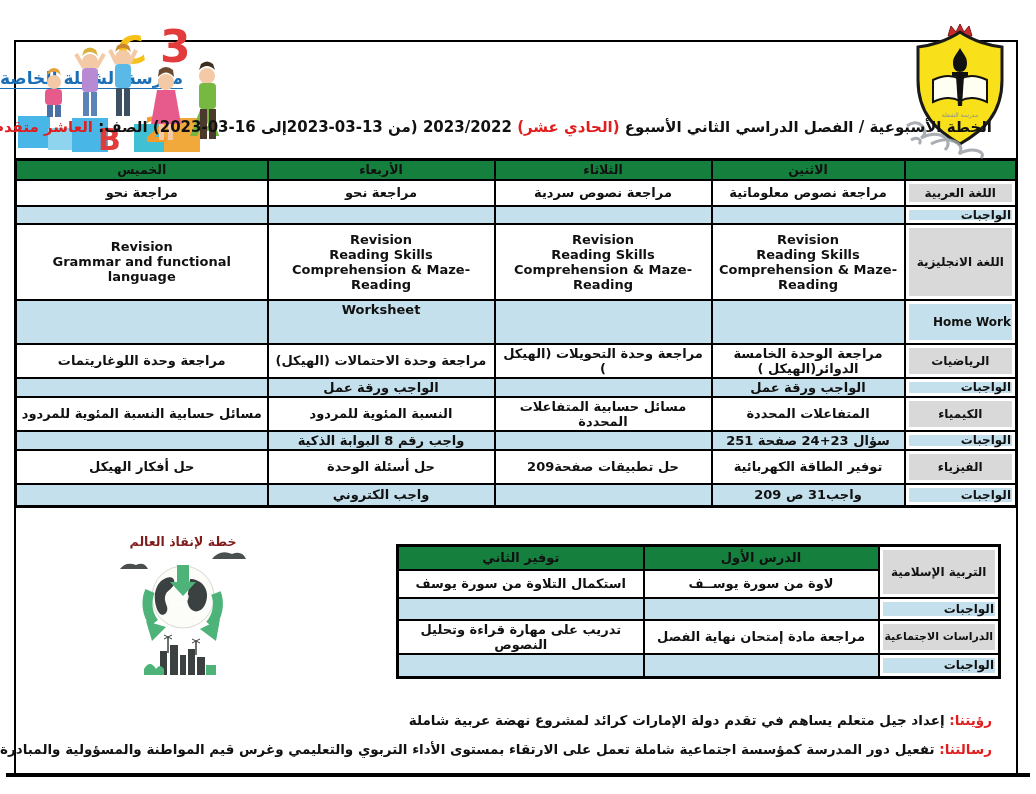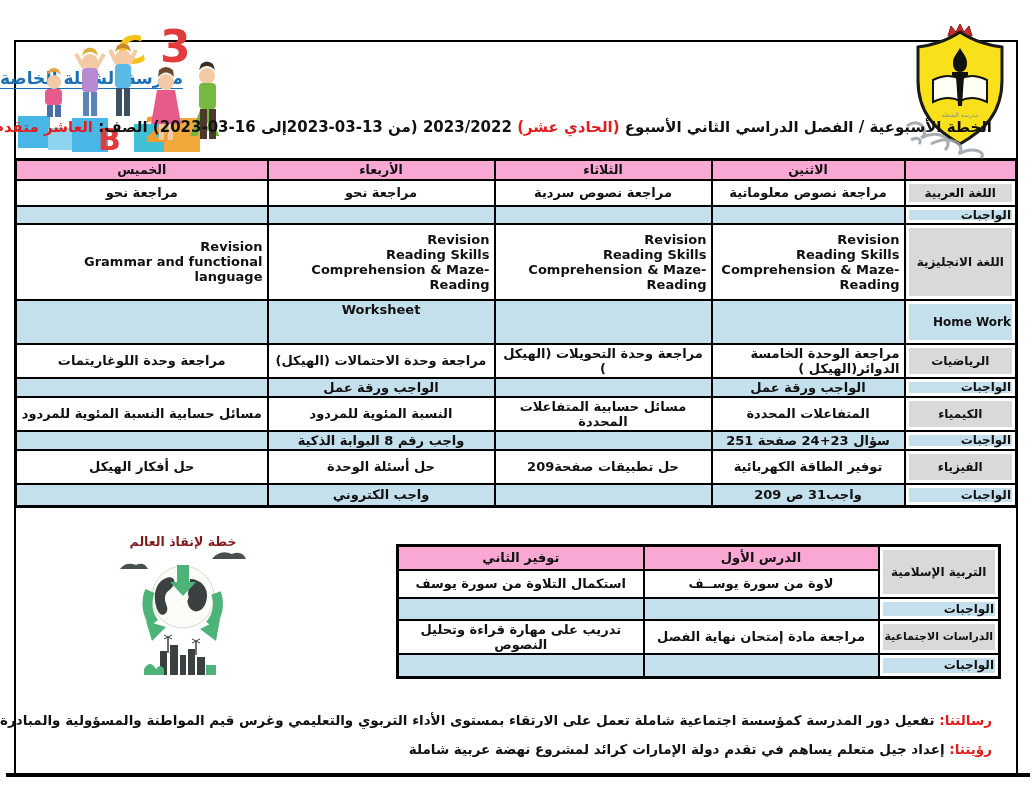--- a/index.html
+++ b/index.html
@@ -21,27 +21,27 @@
   .subtitle{position:absolute;right:44px;top:118px;direction:rtl;text-align:right;
     font-size:15px;font-weight:bold;z-index:4;white-space:nowrap;}
   .subtitle .red{color:#e11d1d;}
 
   table{border-collapse:collapse;table-layout:fixed;position:absolute;
     border:3px solid #000;background:#fff;}
   td{border:2px solid #000;text-align:center;vertical-align:middle;font-weight:bold;
     font-size:13px;padding:1px 4px;overflow:hidden;}
   .main-table{left:14px;top:158px;width:1001px;direction:rtl;}
   .islamic-table{left:396px;top:544px;width:602px;direction:rtl;}
-  .pink{background:#f9a8d4;}
+  .pink{background:#15803d;}
   .blue{background:#c5e0ed;}
   .label-grey{background:#d9d9d9;box-shadow:inset 0 0 0 3px #fff;font-size:12px;margin-left:24px;}
   .label-blue{background:#c5e0ed;box-shadow:inset 0 0 0 3px #fff;font-size:12px;text-align:right;}
   .dayhead{font-size:12.5px;}
   .en{direction:ltr;}
-  .pre{white-space:pre-line;text-align:right;}
+  .pre{white-space:pre-line;}
   .small{font-size:11px;}
 
   .sustain{position:absolute;left:73px;top:528px;width:220px;text-align:center;z-index:2;}
   .s-title{color:#4db378;font-size:25px;font-weight:bold;line-height:26px;}
   .s-sub{color:#7f1d1d;font-size:12.5px;font-weight:bold;margin-top:6px;}
 
   .footer{position:absolute;right:44px;top:706px;direction:rtl;text-align:right;
     font-size:13.5px;font-weight:bold;line-height:29px;z-index:2;}
   .footer .red{color:#e11d1d;}
 </style>
@@ -294,18 +294,18 @@
       <rect x="80" y="100" width="7" height="26" fill="#3b4040"></rect>
       <rect x="89" y="108" width="8" height="18" fill="#3b4040"></rect>
       <path d="M36 120 q6 -10 12 0 q4 -6 8 0 l0 6 l-20 0 Z" fill="#4db378"></path>
       <rect x="98" y="116" width="10" height="10" fill="#4db378"></rect>
     </g>
   </svg>
 </div>
 
 <div class="footer">
   <div>
+    <span class="red">رؤيتنا:</span><span> إعداد جيل متعلم يساهم في تقدم دولة الإمارات كرائد لمشروع نهضة عربية شاملة</span>
+  </div>
+  <div>
     <span class="red">رسالتنا:</span><span> تفعيل دور المدرسة كمؤسسة اجتماعية شاملة تعمل على الارتقاء بمستوى الأداء التربوي والتعليمي وغرس قيم المواطنة والمسؤولية والمبادرة</span>
   </div>
-  <div>
-    <span class="red">رؤيتنا:</span><span> إعداد جيل متعلم يساهم في تقدم دولة الإمارات كرائد لمشروع نهضة عربية شاملة</span>
-  </div>
 </div>
 
 </body></html>

